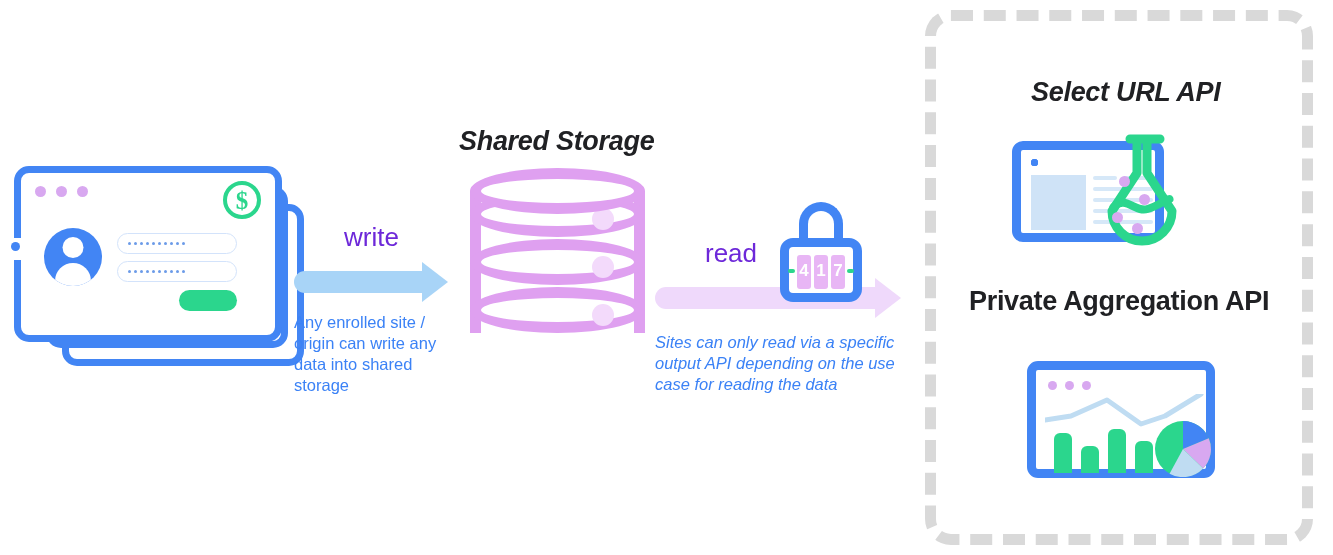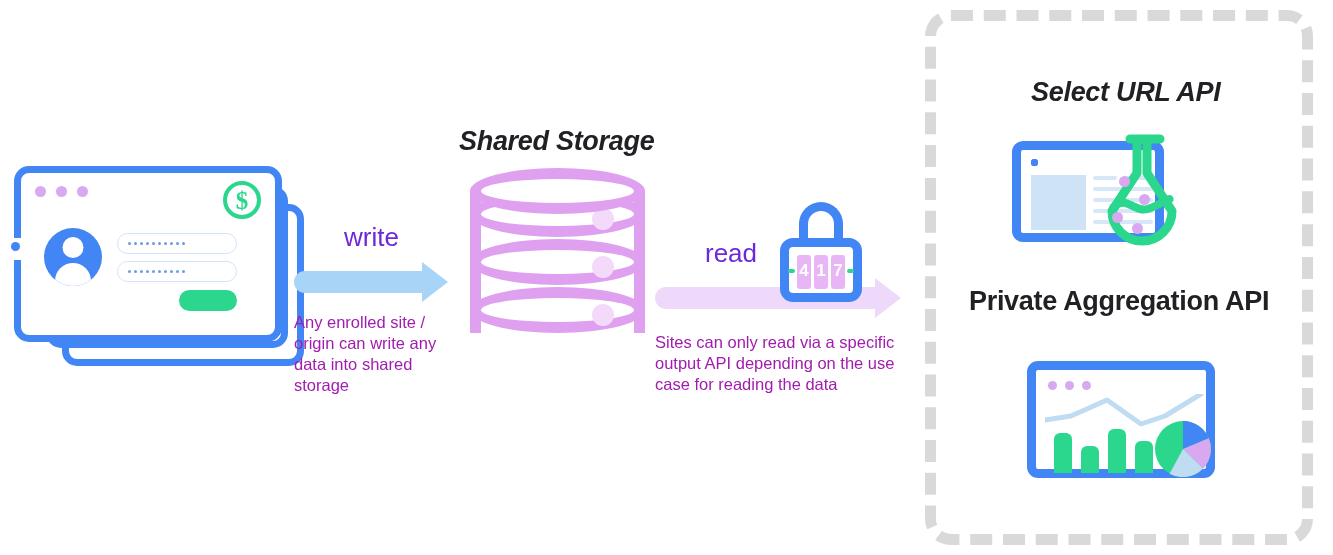--- a/index.html
+++ b/index.html
@@ -3,21 +3,21 @@
 <meta charset="utf-8">
 <style>
   html,body{margin:0;padding:0;background:#ffffff;}
   body{width:1333px;height:555px;position:relative;overflow:hidden;
        font-family:"Liberation Sans","DejaVu Sans",sans-serif;color:#202124;}
   .abs{position:absolute;}
 
   
   .title-lg{font-size:27px;font-weight:bold;letter-spacing:-.3px;color:#202124;white-space:nowrap;}
   .arrow-label{font-size:26px;font-weight:normal;color:#6d28d9;}
-  .caption{font-size:16.5px;line-height:21px;color:#a21caf;}
+  .caption{font-size:16.5px;line-height:21px;color:#3b82f6;}
 
   
   #stack{left:14px;top:166px;width:290px;height:200px;}
   .win-shadow{position:absolute;border:7px solid #4285F4;border-radius:15px;background:#fff;box-sizing:border-box;}
   .win-back2{left:48px;top:38px;width:242px;height:162px;}
   .win-back1{left:32px;top:20px;width:242px;height:162px;}
   .win-front{left:0px;top:0px;width:268px;height:176px;}
   #stack .notch{position:absolute;left:-4px;top:72px;width:12px;height:22px;background:#fff;}
   #stack .notch-dot{position:absolute;left:-3px;top:76px;width:9px;height:9px;border-radius:50%;background:#4285F4;}
 
@@ -134,21 +134,21 @@
   <div class="cyl-dot" style="left:122px;top:88px;"></div>
   <div class="ring" style="top:23px;"></div>
   <div class="cyl-dot" style="left:122px;top:40px;"></div>
   <div class="ring" style="top:0px;"></div>
 </div>
 
 <div class="abs" style="left:655px;top:220px;width:280px;height:180px;margin-top:18px;">
   <div class="abs arrow-label" style="left:50px;top:0px;">read</div>
   <div class="arrow-shaft" style="left:0px;top:49px;width:222px;background:#EFD9FB;border-radius:11px 0 0 11px;"></div>
   <div class="arrow-head" style="left:220px;top:40px;border-left:26px solid #EFD9FB;"></div>
-  <div class="abs caption" style="left:0px;top:94px;width:240px;">Sites can only read via a specific output API depending on the use case for reading the data</div>
+  <div class="abs caption" style="left:0px;top:94px;width:240px;font-style:italic;">Sites can only read via a specific output API depending on the use case for reading the data</div>
 </div>
 
 <div class="abs" id="lock">
   <div class="shackle"></div>
   <div class="lock-body">
     <div class="tick" style="left:-1px;"></div>
     <div class="tumbler" style="left:8px;">
       <span>4</span>
       </div>
     <div class="tumbler" style="left:25px;">

